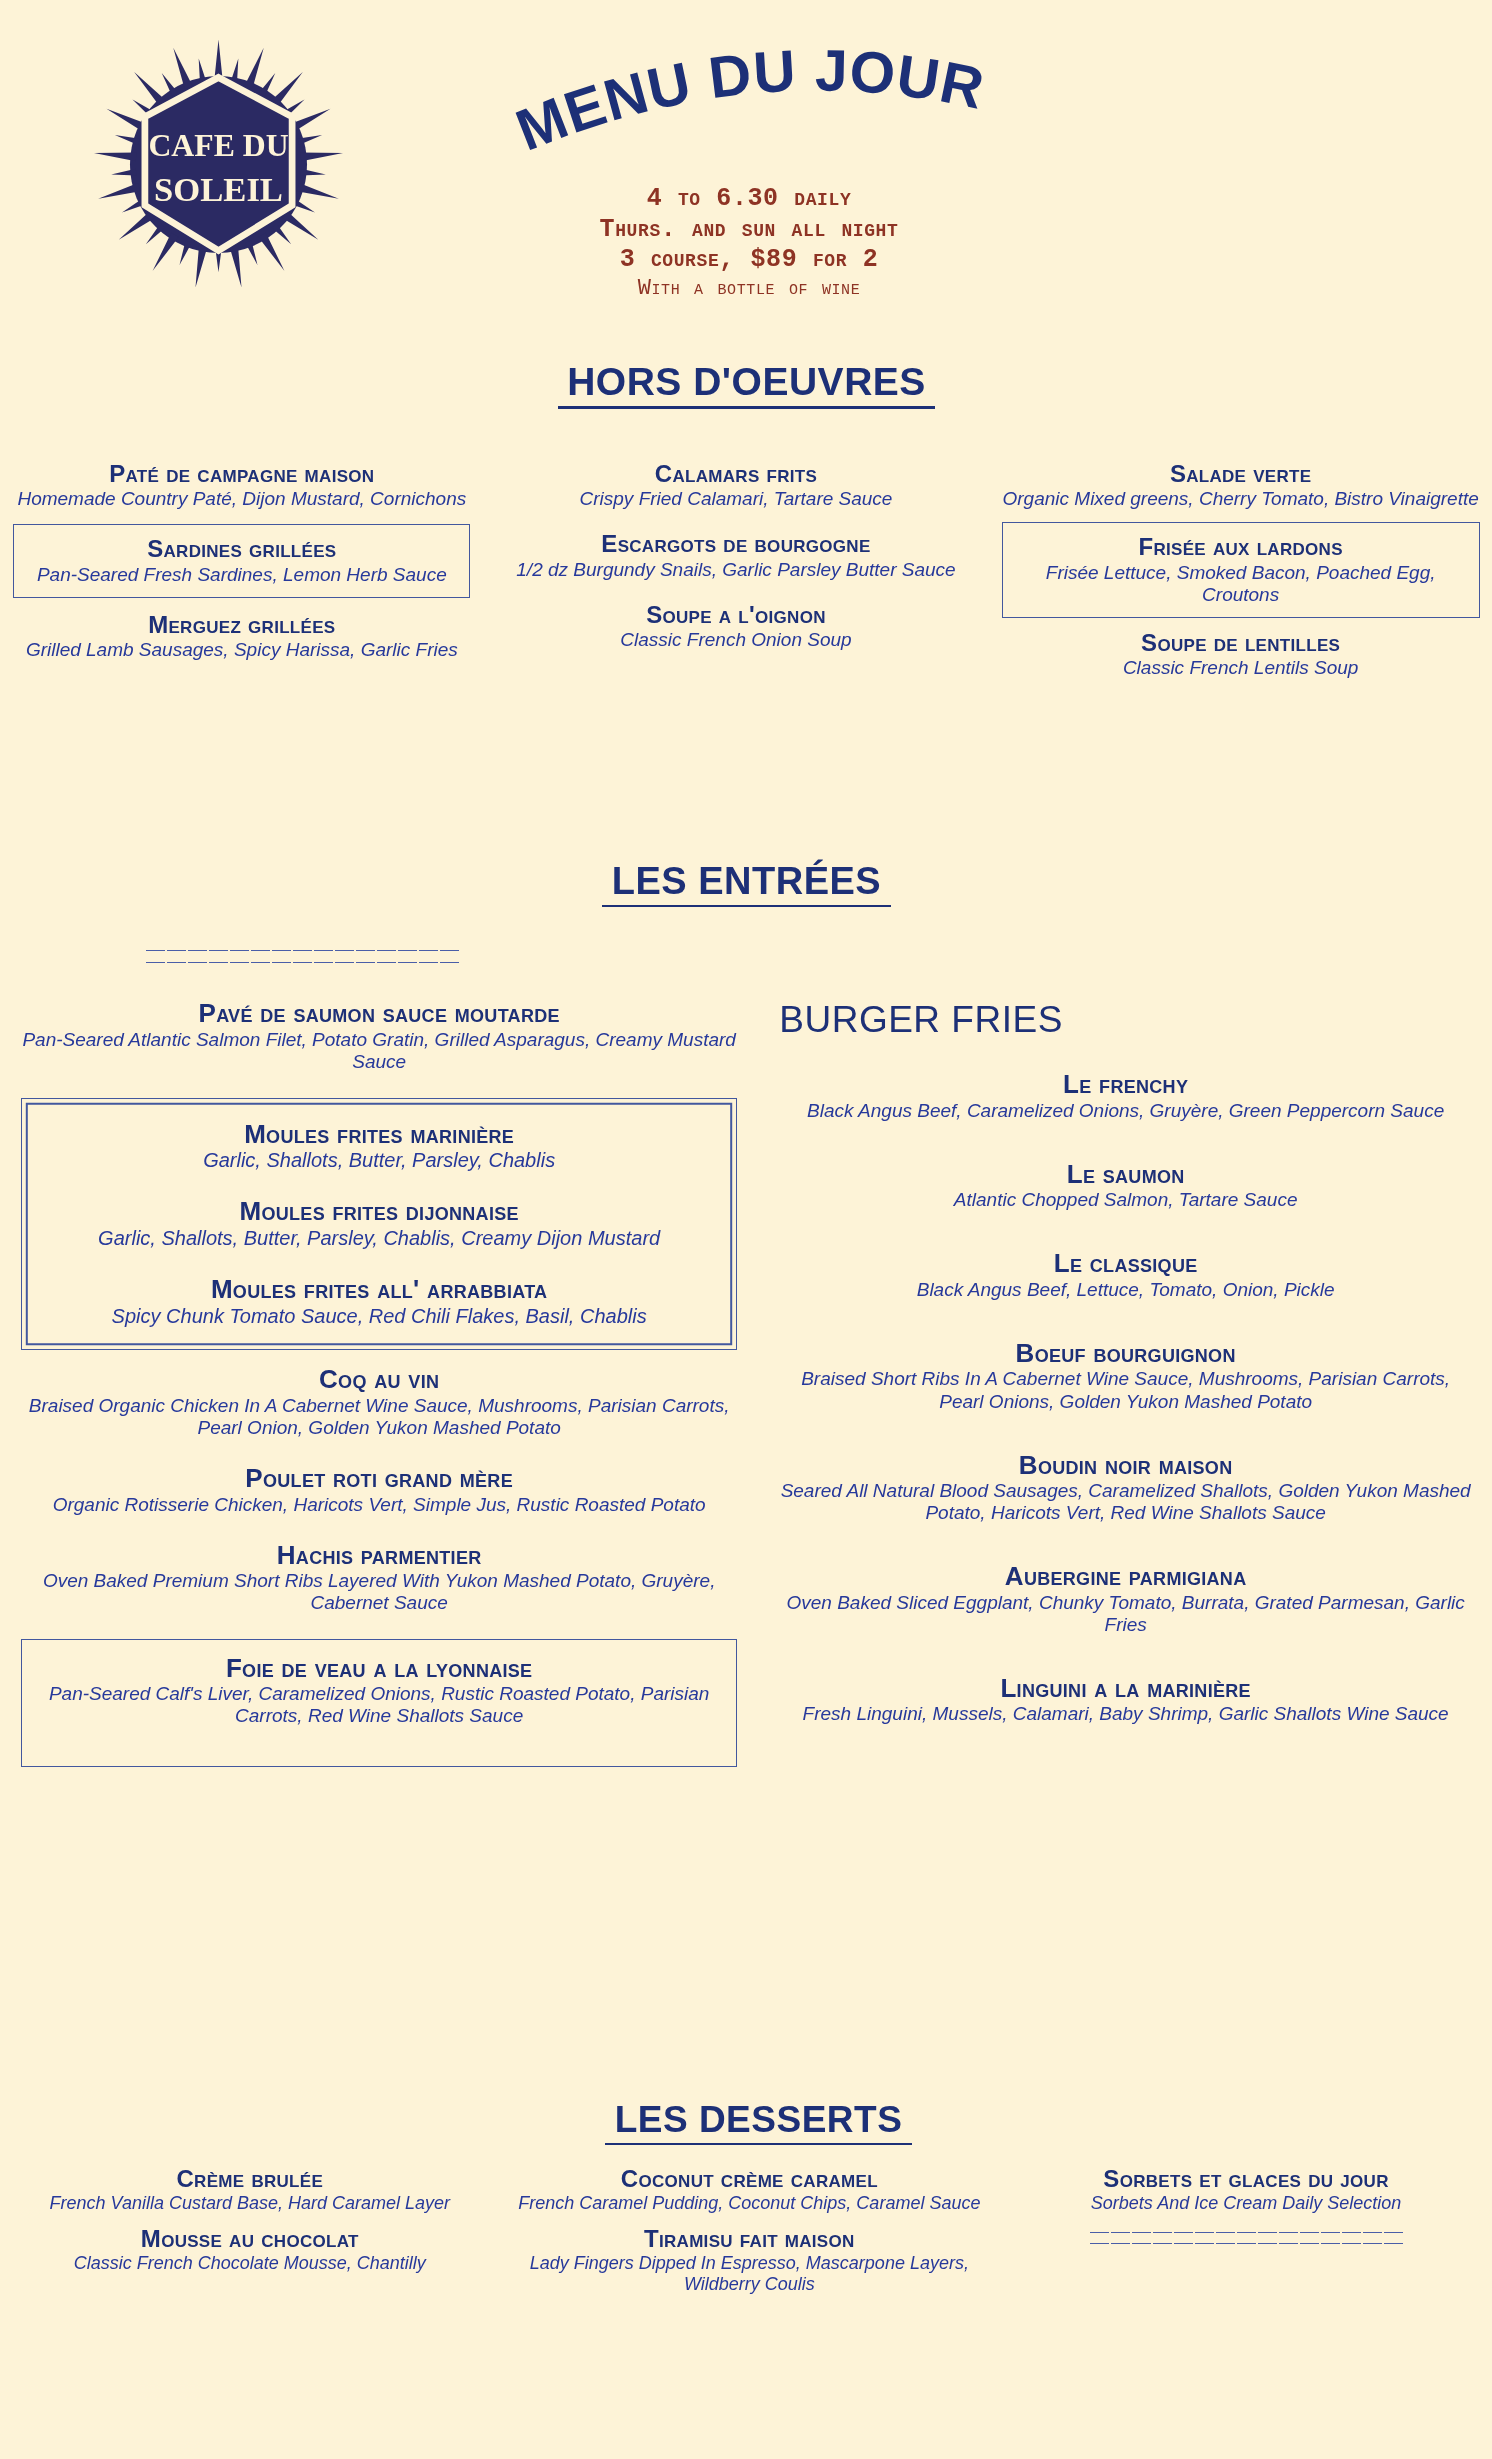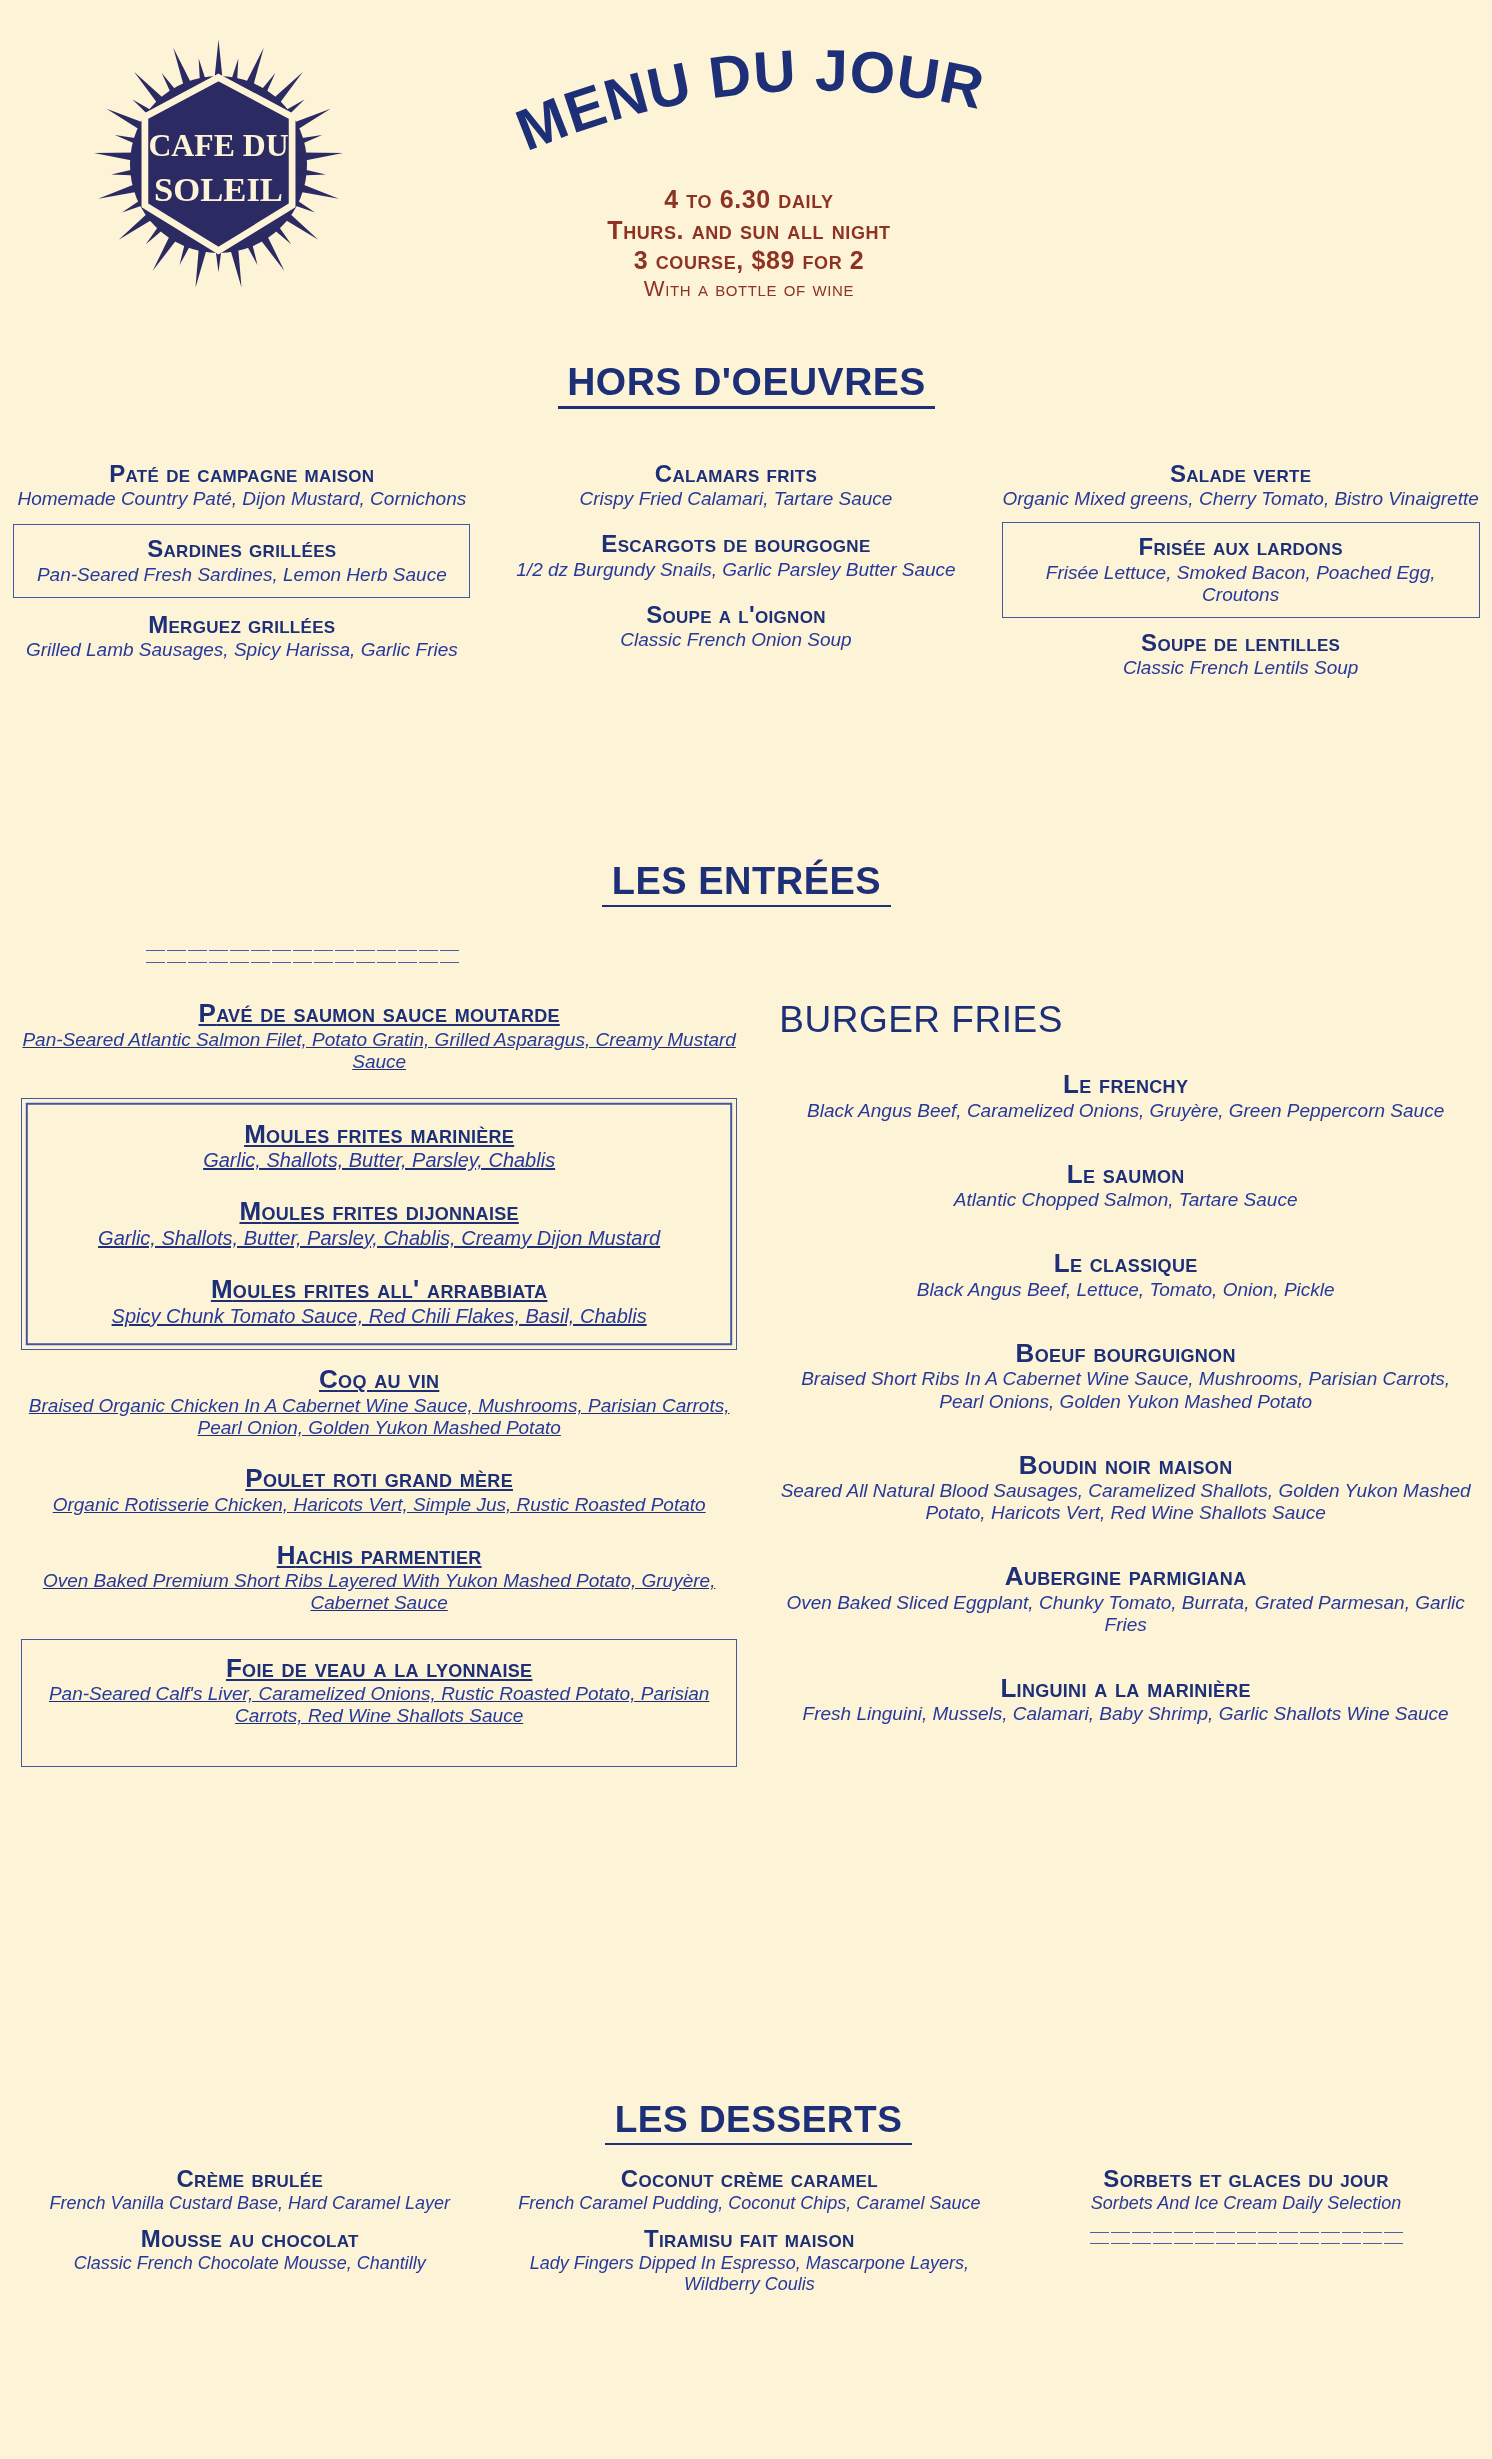--- a/index.html
+++ b/index.html
@@ -30,20 +30,21 @@
 
   .subtitle{
     position:absolute;left:413px;top:184px;width:672px;
     text-align:center;line-height:1.22;
     color:#8e3324;
   }
   .subtitle div{
     font-size:25px;font-weight:600;
     font-variant:small-caps;text-transform:lowercase;
     letter-spacing:0.6px;
+    font-family:Liberation Mono, monospace;
   }
   .subtitle div:first-letter{text-transform:uppercase;}
   .subtitle .l4{font-size:22px;font-weight:500;}
 
   .section-head{
     text-align:center;font-weight:700;color:#1d3077;
     letter-spacing:0.5px;
   }
   .section-head span{
     border-bottom:2.9px solid #1d3077;padding:0 9.6px 1.9px 9.6px;
@@ -84,21 +85,21 @@
   }
   .divider .seg{
     display:inline-block;width:19px;height:10.6px;
     border:1.9px solid #4a5ea8;border-left:none;border-right:none;
     margin:0 1px;vertical-align:middle;
     box-shadow:inset 0 0 0 1px #fdf3d7;
   }
   .ent-div{position:absolute;left:101px;top:946px;width:403px;}
 
   .entrees{position:absolute;top:999px;left:0;width:1493px;display:flex;}
-  .entrees .left{width:759px;padding:0 21px;text-decoration:underline;}
+  .entrees .left{width:759px;padding:0 21px;}
   .entrees .right{width:734px;padding:0 21px;}
   .burger-head{
     text-align:left;font-size:37px;font-weight:400;color:#1d3077;
     letter-spacing:0.5px;margin-bottom:29px;
   }
   .entrees .left .item{margin-bottom:25px;}
   .entrees .right .item{margin-bottom:38px;}
   .moules-box{
     border:1.9px solid #42579e;
     box-shadow:inset 0 0 0 3.8px #fdf3d7, inset 0 0 0 5.8px #42579e;

